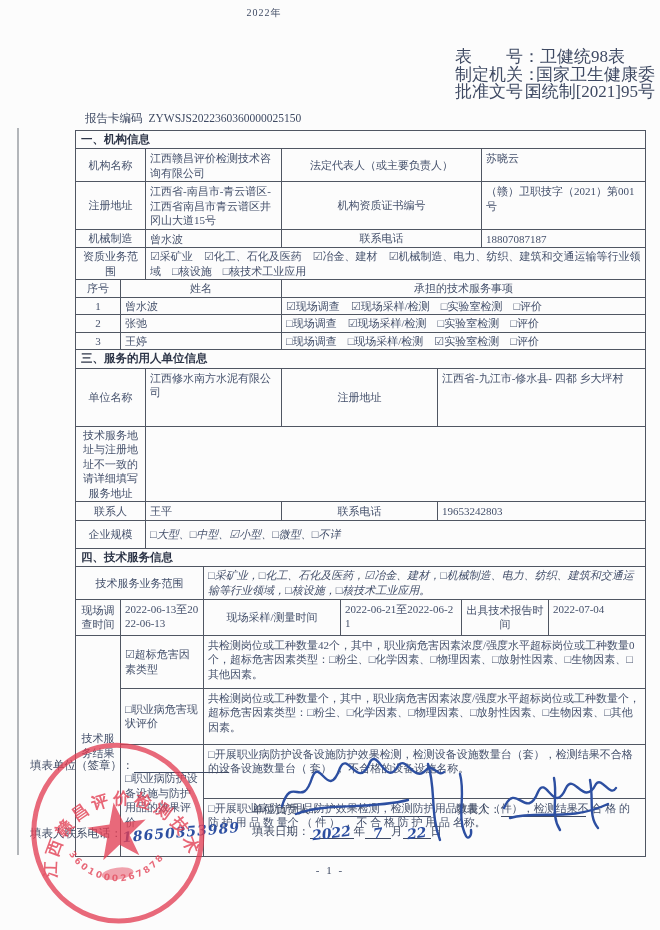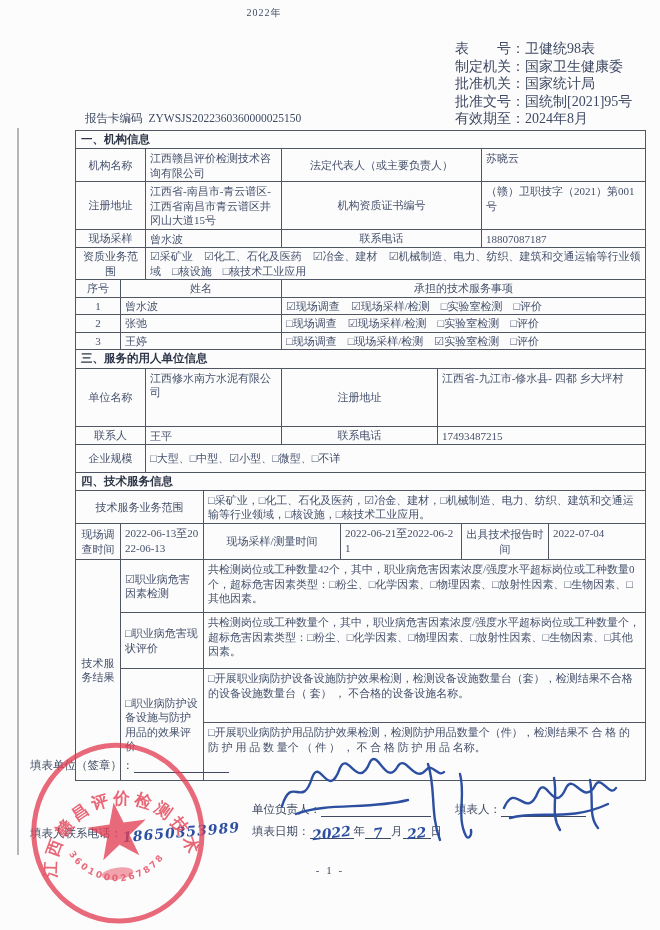--- a/index.html
+++ b/index.html
@@ -4,36 +4,36 @@
 <style>
   html,body{margin:0;padding:0;}
   body{
     width:660px;height:930px;position:relative;background:#fcfcfc;
     font-family:"Liberation Serif","DejaVu Serif",serif;
     color:#3f4a63;overflow:hidden;
   }
   .abs{position:absolute;}
   
   #doc-title{top:6px;left:0;width:528px;text-align:center;font-size:10px;letter-spacing:1px;}
-  #meta-block{top:40px;left:455px;width:200px;font-size:14px;line-height:17.5px;}
+  #meta-block{top:48px;left:455px;width:200px;font-size:17px;line-height:17.5px;}
   .meta-row{display:flex;white-space:nowrap;}
   .meta-row .lbl{min-width:62px;}
   #report-code-line{top:111px;left:85px;font-size:11.5px;}
   #report-code-line .code{margin-left:6px;font-family:"Liberation Serif","DejaVu Serif",serif;}
   
   #form-area{top:131px;left:75px;width:570px;}
   table{border-collapse:collapse;width:570px;table-layout:fixed;margin-top:-1px;}
   td{border:1px solid #505662;font-size:11px;line-height:1.32;padding:1px 4px;
      color:#44506b;word-break:break-all;vertical-align:middle;}
   td.sec{font-weight:bold;color:#2c3447;font-size:11.5px;padding:1px 5px;word-break:keep-all;}
   td.lab{text-align:center;padding:1px 2px;}
   td.val{text-align:left;vertical-align:top;padding-top:2px;}
   td.mid{vertical-align:middle;}
   .cb-item{margin-right:11px;white-space:normal;}
-  .cb-tight{margin-right:0;}
+  .cb-tight{margin-right:0;font-style:italic;}
   
   .foot-line{font-size:11.5px;white-space:nowrap;}
   .blank{display:inline-block;border-bottom:1px solid #3f4a63;height:13px;vertical-align:bottom;}
   .hand{color:#2d4fa1;font-style:italic;font-weight:bold;font-family:"DejaVu Serif",serif;}
   #hand-phone{display:inline-block;transform:rotate(-5deg);font-size:14px;letter-spacing:1px;}
   .hand-date{display:inline-block;transform:rotate(-7deg);font-size:14px;}
   #page-number{top:864px;left:0;width:660px;text-align:center;font-size:11px;letter-spacing:2px;}
   
   #scan-edge{left:17px;top:128px;width:2px;height:727px;background:#6a7078;opacity:.5;}
   #stamp{left:28px;top:740px;width:182px;height:188px;z-index:10;transform:rotate(-8deg);opacity:.85;}
@@ -48,30 +48,22 @@
 <div class="abs" id="meta-block">
   <div class="meta-row">
       <span class="lbl">表　　号：</span>
       <span>卫健统98表</span>
     </div>
   <div class="meta-row">
       <span class="lbl">制定机关：</span>
       <span>国家卫生健康委</span>
     </div>
   <div class="meta-row">
-      <span class="lbl">批准机关：</span>
-      <span>国家统计局</span>
-    </div>
-  <div class="meta-row">
       <span class="lbl">批准文号：</span>
       <span>国统制[2021]95号</span>
-    </div>
-  <div class="meta-row">
-      <span class="lbl">有效期至：</span>
-      <span>2024年8月</span>
     </div>
 </div>
 
 <div class="abs" id="report-code-line">
   <span>报告卡编码</span><span class="code">ZYWSJS2022360360000025150</span>
 </div>
 
 <div class="abs" id="scan-edge"></div>
 
 <div class="abs" id="form-area">
@@ -93,21 +85,21 @@
       <td class="lab">法定代表人（或主要负责人）</td>
       <td class="val">苏晓云</td>
     </tr>
     <tr style="height:47px">
       <td class="lab">注册地址</td>
       <td class="val">江西省-南昌市-青云谱区-江西省南昌市青云谱区井冈山大道15号</td>
       <td class="lab">机构资质证书编号</td>
       <td class="val">（赣）卫职技字（2021）第001号</td>
     </tr>
     <tr style="height:17px">
-      <td class="lab">现场采样</td>
+      <td class="lab">机械制造</td>
       <td class="val">曾水波</td>
       <td class="lab">联系电话</td>
       <td class="val">18807087187</td>
     </tr>
     <tr style="height:31px">
       <td class="lab">资质业务范围</td>
       <td colspan="3">
         <span class="cb-item">☑采矿业</span><span class="cb-item">☑化工、石化及医药</span><span class="cb-item">☑冶金、建材</span><span class="cb-item">☑机械制造、电力、纺织、建筑和交通运输等行业领域</span><span class="cb-item">□核设施</span><span class="cb-item">□核技术工业应用</span>
       </td>
     </tr>
@@ -154,25 +146,29 @@
     <tbody>
         <tr>
           <td class="sec" colspan="4">三、服务的用人单位信息</td>
         </tr>
     <tr style="height:58px">
       <td class="lab">单位名称</td>
       <td class="val">江西修水南方水泥有限公司</td>
       <td class="lab">注册地址</td>
       <td class="val">江西省-九江市-修水县- 四都 乡大坪村</td>
     </tr>
+    <tr style="height:46px">
+      <td class="lab">技术服务地址与注册地址不一致的请详细填写服务地址</td>
+      <td class="val" colspan="3"></td>
+    </tr>
     <tr style="height:17px">
       <td class="lab">联系人</td>
       <td class="val">王平</td>
       <td class="lab">联系电话</td>
-      <td class="val">17493487215</td>
+      <td class="val">19653242803</td>
     </tr>
     <tr style="height:28px">
       <td class="lab">企业规模</td>
       <td colspan="3"><span class="cb-tight">□大型、</span><span class="cb-tight">□中型、</span><span class="cb-tight">☑小型、</span><span class="cb-tight">□微型、</span><span class="cb-tight">□不详</span></td>
     </tr>
   </tbody>
     </table>
 
   <table>
     <colgroup>
@@ -194,21 +190,21 @@
     <tr style="height:36px">
       <td class="lab">现场调查时间</td>
       <td class="val">2022-06-13至2022-06-13</td>
       <td class="lab">现场采样/测量时间</td>
       <td class="val">2022-06-21至2022-06-21</td>
       <td class="lab">出具技术报告时间</td>
       <td class="val">2022-07-04</td>
     </tr>
     <tr style="height:53px">
       <td class="lab" rowspan="4">技术服务结果</td>
-      <td class="mid">☑职业病危害因素检测</td>
+      <td class="mid">☑超标危害因素类型</td>
       <td class="val" colspan="4">共检测岗位或工种数量42个，其中，职业病危害因素浓度/强度水平超标岗位或工种数量0个，超标危害因素类型：□粉尘、□化学因素、□物理因素、□放射性因素、□生物因素、□其他因素。</td>
     </tr>
     <tr style="height:56px">
       <td class="mid">□职业病危害现状评价</td>
       <td class="val" colspan="4">共检测岗位或工种数量个，其中，职业病危害因素浓度/强度水平超标岗位或工种数量个，超标危害因素类型：□粉尘、□化学因素、□物理因素、□放射性因素、□生物因素、□其他因素。</td>
     </tr>
     <tr style="height:54px">
       <td class="mid" rowspan="2">□职业病防护设备设施与防护用品的效果评价</td>
       <td class="val" colspan="4">□开展职业病防护设备设施防护效果检测，检测设备设施数量台（套），检测结果不合格的设备设施数量台（ 套） ， 不合格的设备设施名称。</td>
     </tr>

